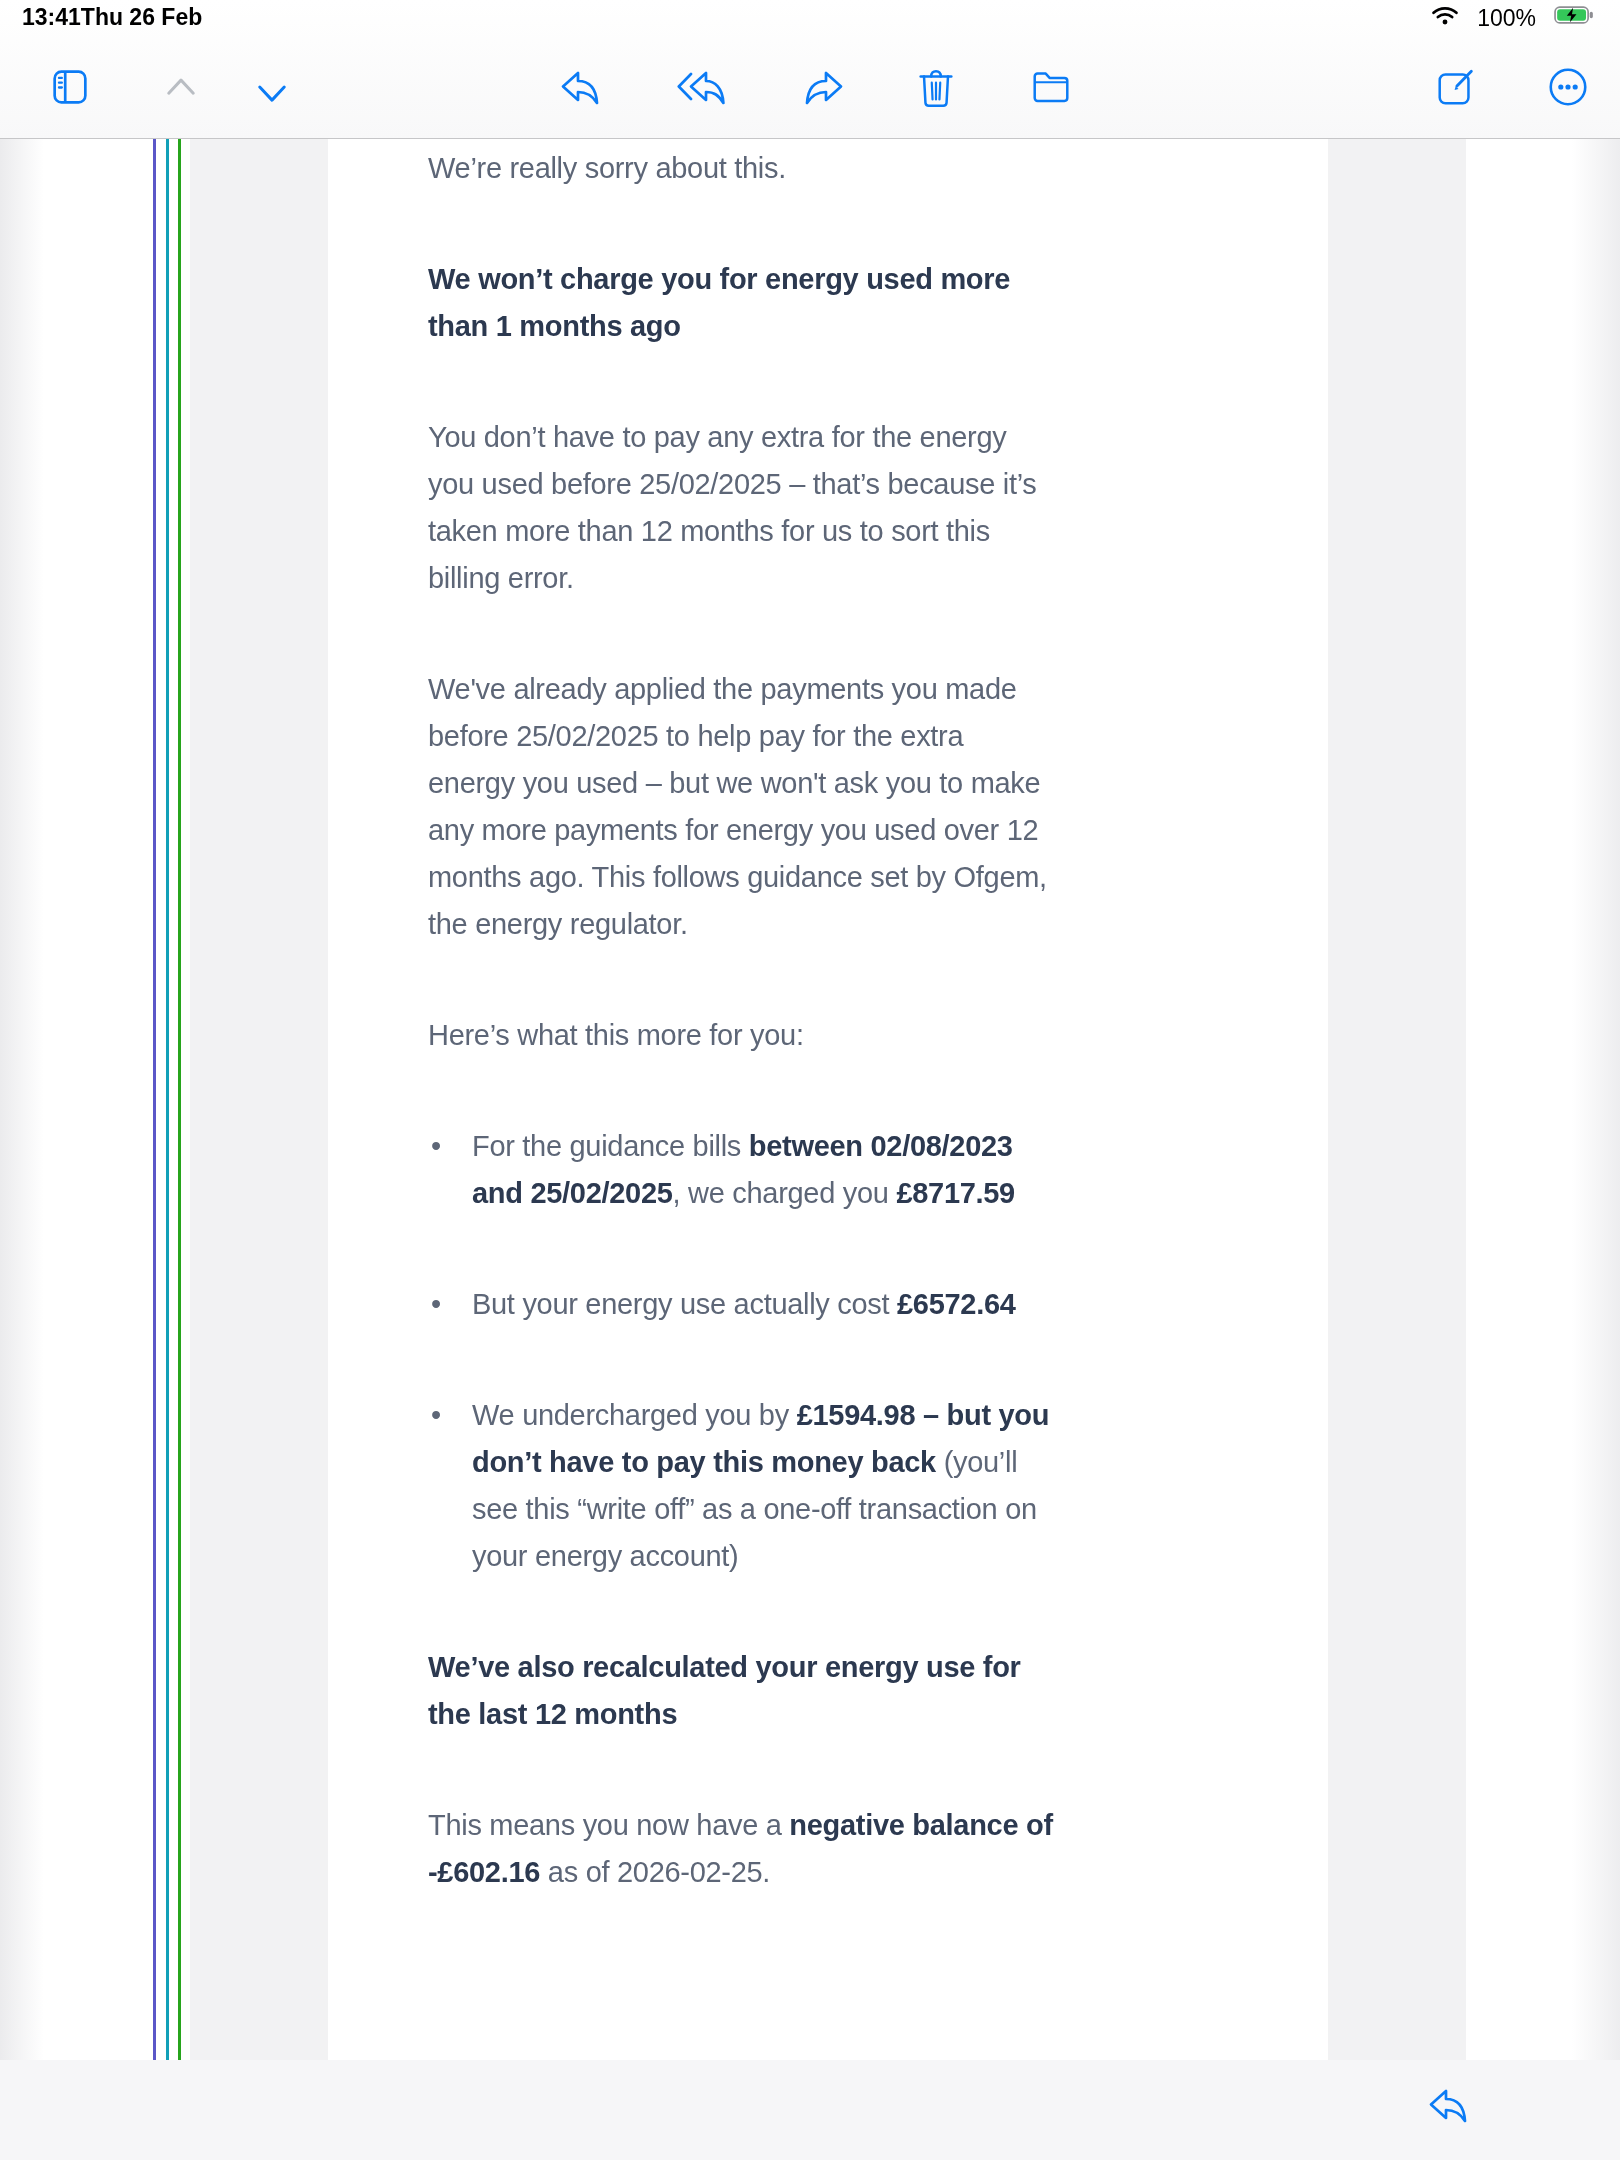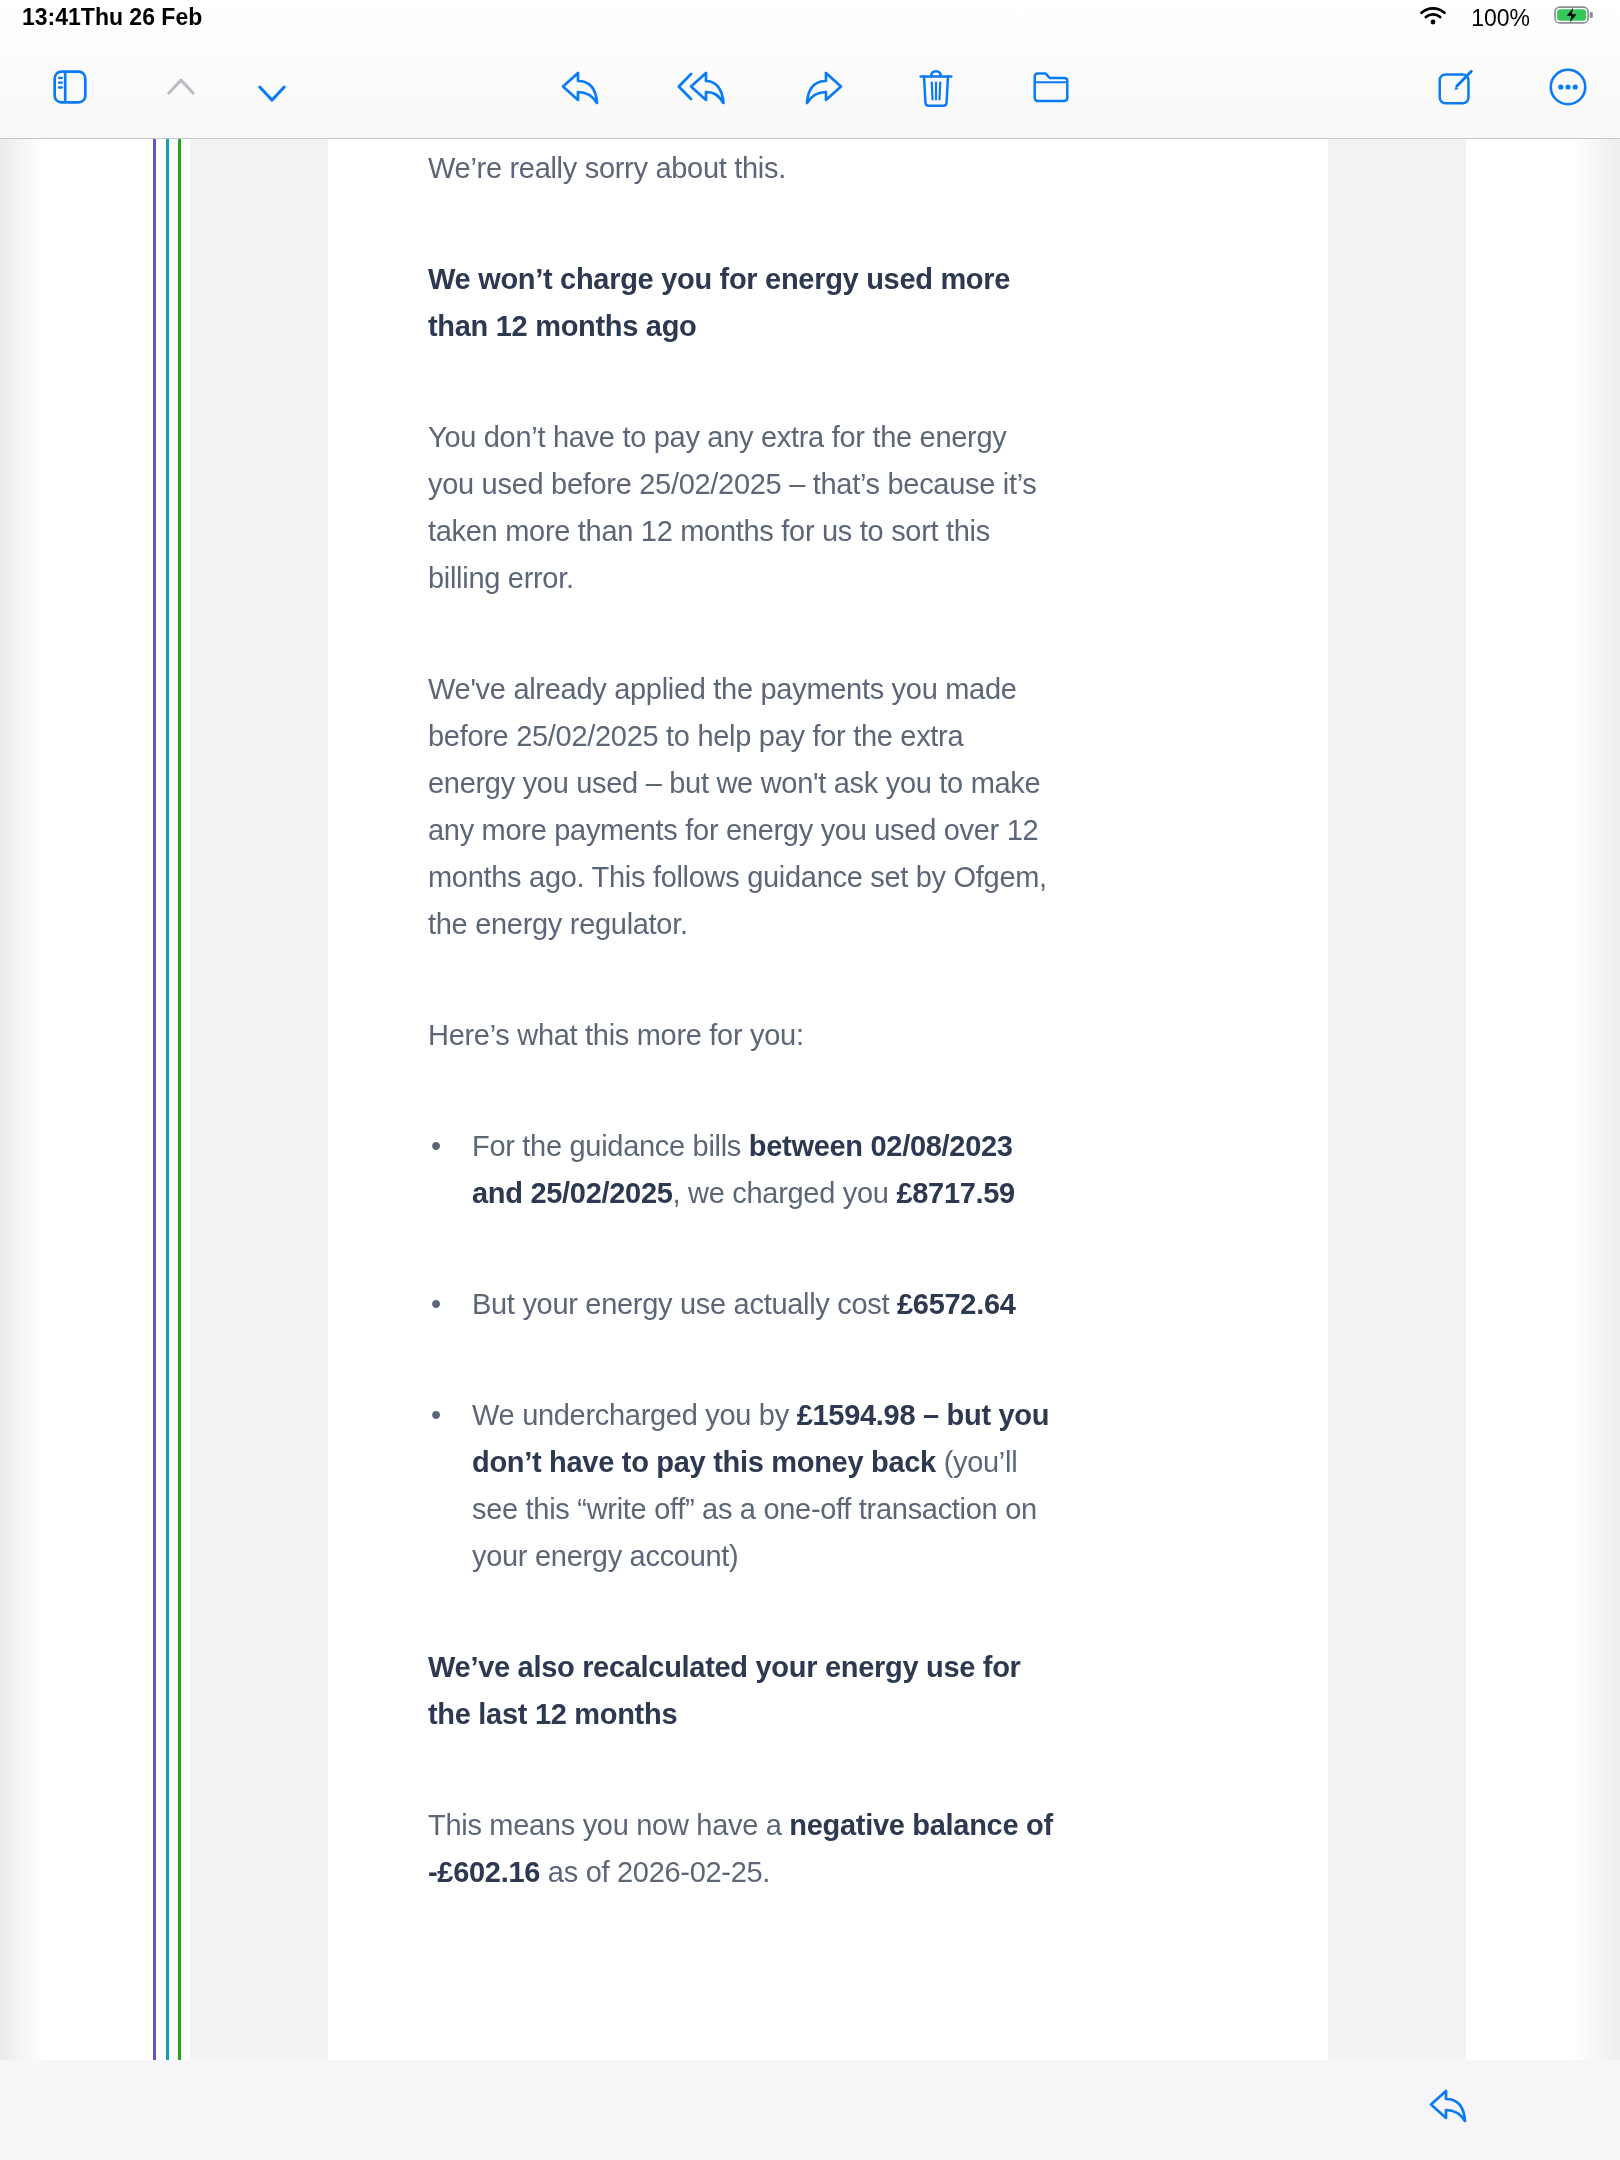--- a/index.html
+++ b/index.html
@@ -13,21 +13,21 @@
     position:absolute;left:0;top:0;width:1620px;height:138px;
     background:linear-gradient(#ffffff, #f8f8f9);
     border-bottom:1px solid var(--toolbarBorder,#c8c8ca);
     z-index:5;
   }
   .statusbar{
     position:absolute;left:0;top:0;width:100%;height:34px;
     color:var(--statusText,#000);font-size:23px;font-weight:600;
   }
   .status-left{position:absolute;left:22px;top:4px;display:flex;}
-  .status-right{position:absolute;right:24px;top:4px;display:flex;gap:24px;align-items:center;}
+  .status-right{position:absolute;right:24px;top:4px;display:flex;gap:18px;align-items:center;}
   .icon-btn{position:absolute;width:48px;height:48px;display:flex;align-items:center;justify-content:center;}
   .icon-btn svg{display:block;}
   
   .email-area{
     position:absolute;left:0;top:139px;width:1620px;height:1921px;background:#ffffff;
   }
   .edge-left{position:absolute;left:0;top:0;width:44px;height:100%;
     background:linear-gradient(to right,#ebebed,rgba(255,255,255,0));}
   .edge-right{position:absolute;left:1572px;top:0;width:48px;height:100%;
     background:linear-gradient(to left,#ededef,rgba(255,255,255,0));}
@@ -151,21 +151,21 @@
 <div class="email-area">
   <div class="edge-left"></div>
   <div class="qline q1" style="background: rgb(91, 87, 200);"></div>
   <div class="qline q2" style="background: rgb(18, 160, 184);"></div>
   <div class="qline q3" style="background: rgb(39, 164, 28);"></div>
   <div class="gray-col gray-left" style="background: rgb(242, 242, 243);"></div>
   <div class="gray-col gray-right" style="background: rgb(242, 242, 243);"></div>
   <div class="card">
       <div class="blk p"><span>We’re really sorry about this.</span></div>
       <div class="blk h"><span class="b">We won’t charge you for energy used more
-than 12 months ago</span></div>
+than 1 months ago</span></div>
       <div class="blk p"><span>You don’t have to pay any extra for the energy
 you used before 25/02/2025 – that’s because it’s
 taken more than 12 months for us to sort this
 billing error.</span></div>
       <div class="blk p"><span>We've already applied the payments you made
 before 25/02/2025 to help pay for the extra
 energy you used – but we won't ask you to make
 any more payments for energy you used over 12
 months ago. This follows guidance set by Ofgem,
 the energy regulator.</span></div>

